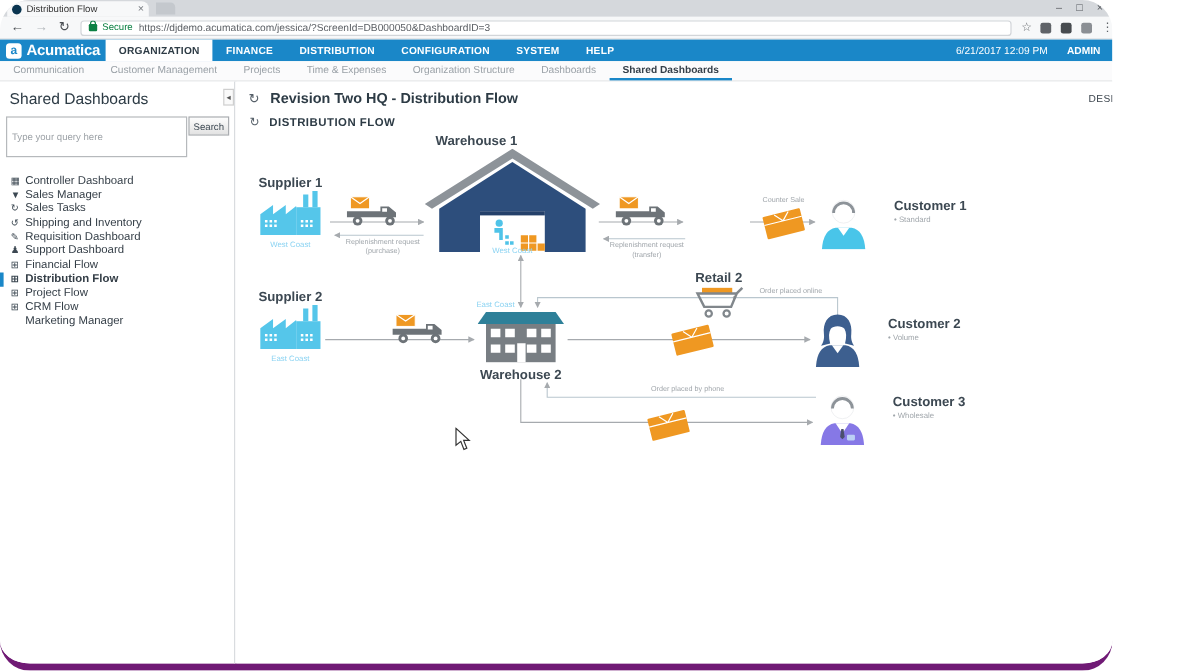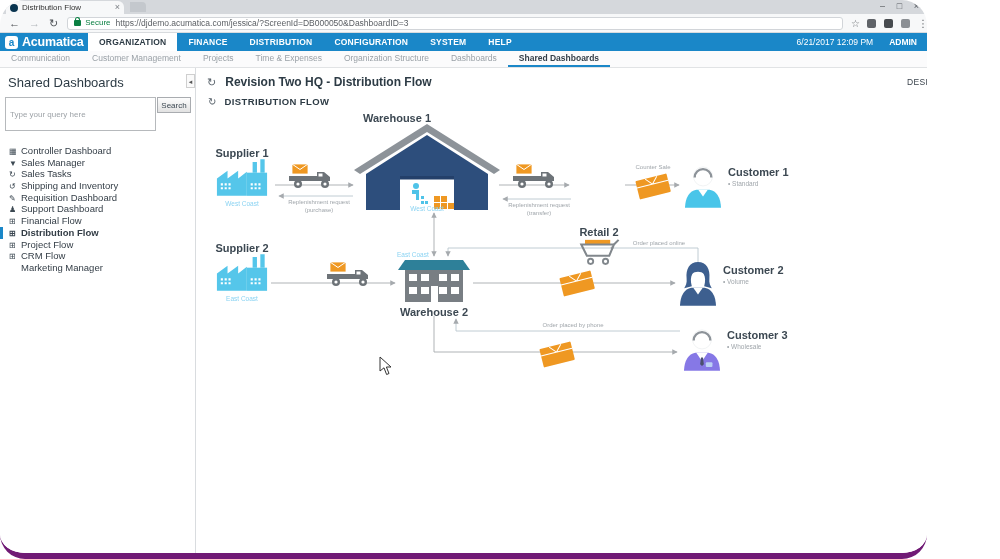--- a/index.html
+++ b/index.html
@@ -73,21 +73,21 @@
   .diagram { position:absolute; top:42px; left:0; width:803px; height:449px; }
   .diagram .abs { position:absolute; }
   .flow-lines { position:absolute; left:0; top:0; }
   .flow-lines line, .flow-lines polyline { stroke:#a6aaae; stroke-width:0.9; fill:none; }
   .flow-lines .lt { stroke:#b9c6ce; }
   .node { position:absolute; text-align:center; }
   .nlabel { font-weight:bold; font-size:11px; color:#3c4852; white-space:nowrap; }
   .nsub { font-size:6.5px; color:#8bd3f2; white-space:nowrap; }
   .flbl { position:absolute; font-size:6px; color:#a0a6ab; text-align:center; line-height:1.3; }
   .cnode { position:absolute; display:flex; }
-  .ctext { margin-left:6px; margin-top:4px; text-align:left; }
+  .ctext { margin-left:23px; margin-top:4px; text-align:left; }
   .csub { font-size:6.5px; color:#a0a6ab; margin-top:2px; white-space:nowrap; }
   .wh1-sub { margin-top:-9px; }
   .ec-sub { text-align:left; padding-left:1px; margin-bottom:2px; }
 </style>
 </head>
 <body>
 
 <div class="screen">
 
   <div class="tabbar">

